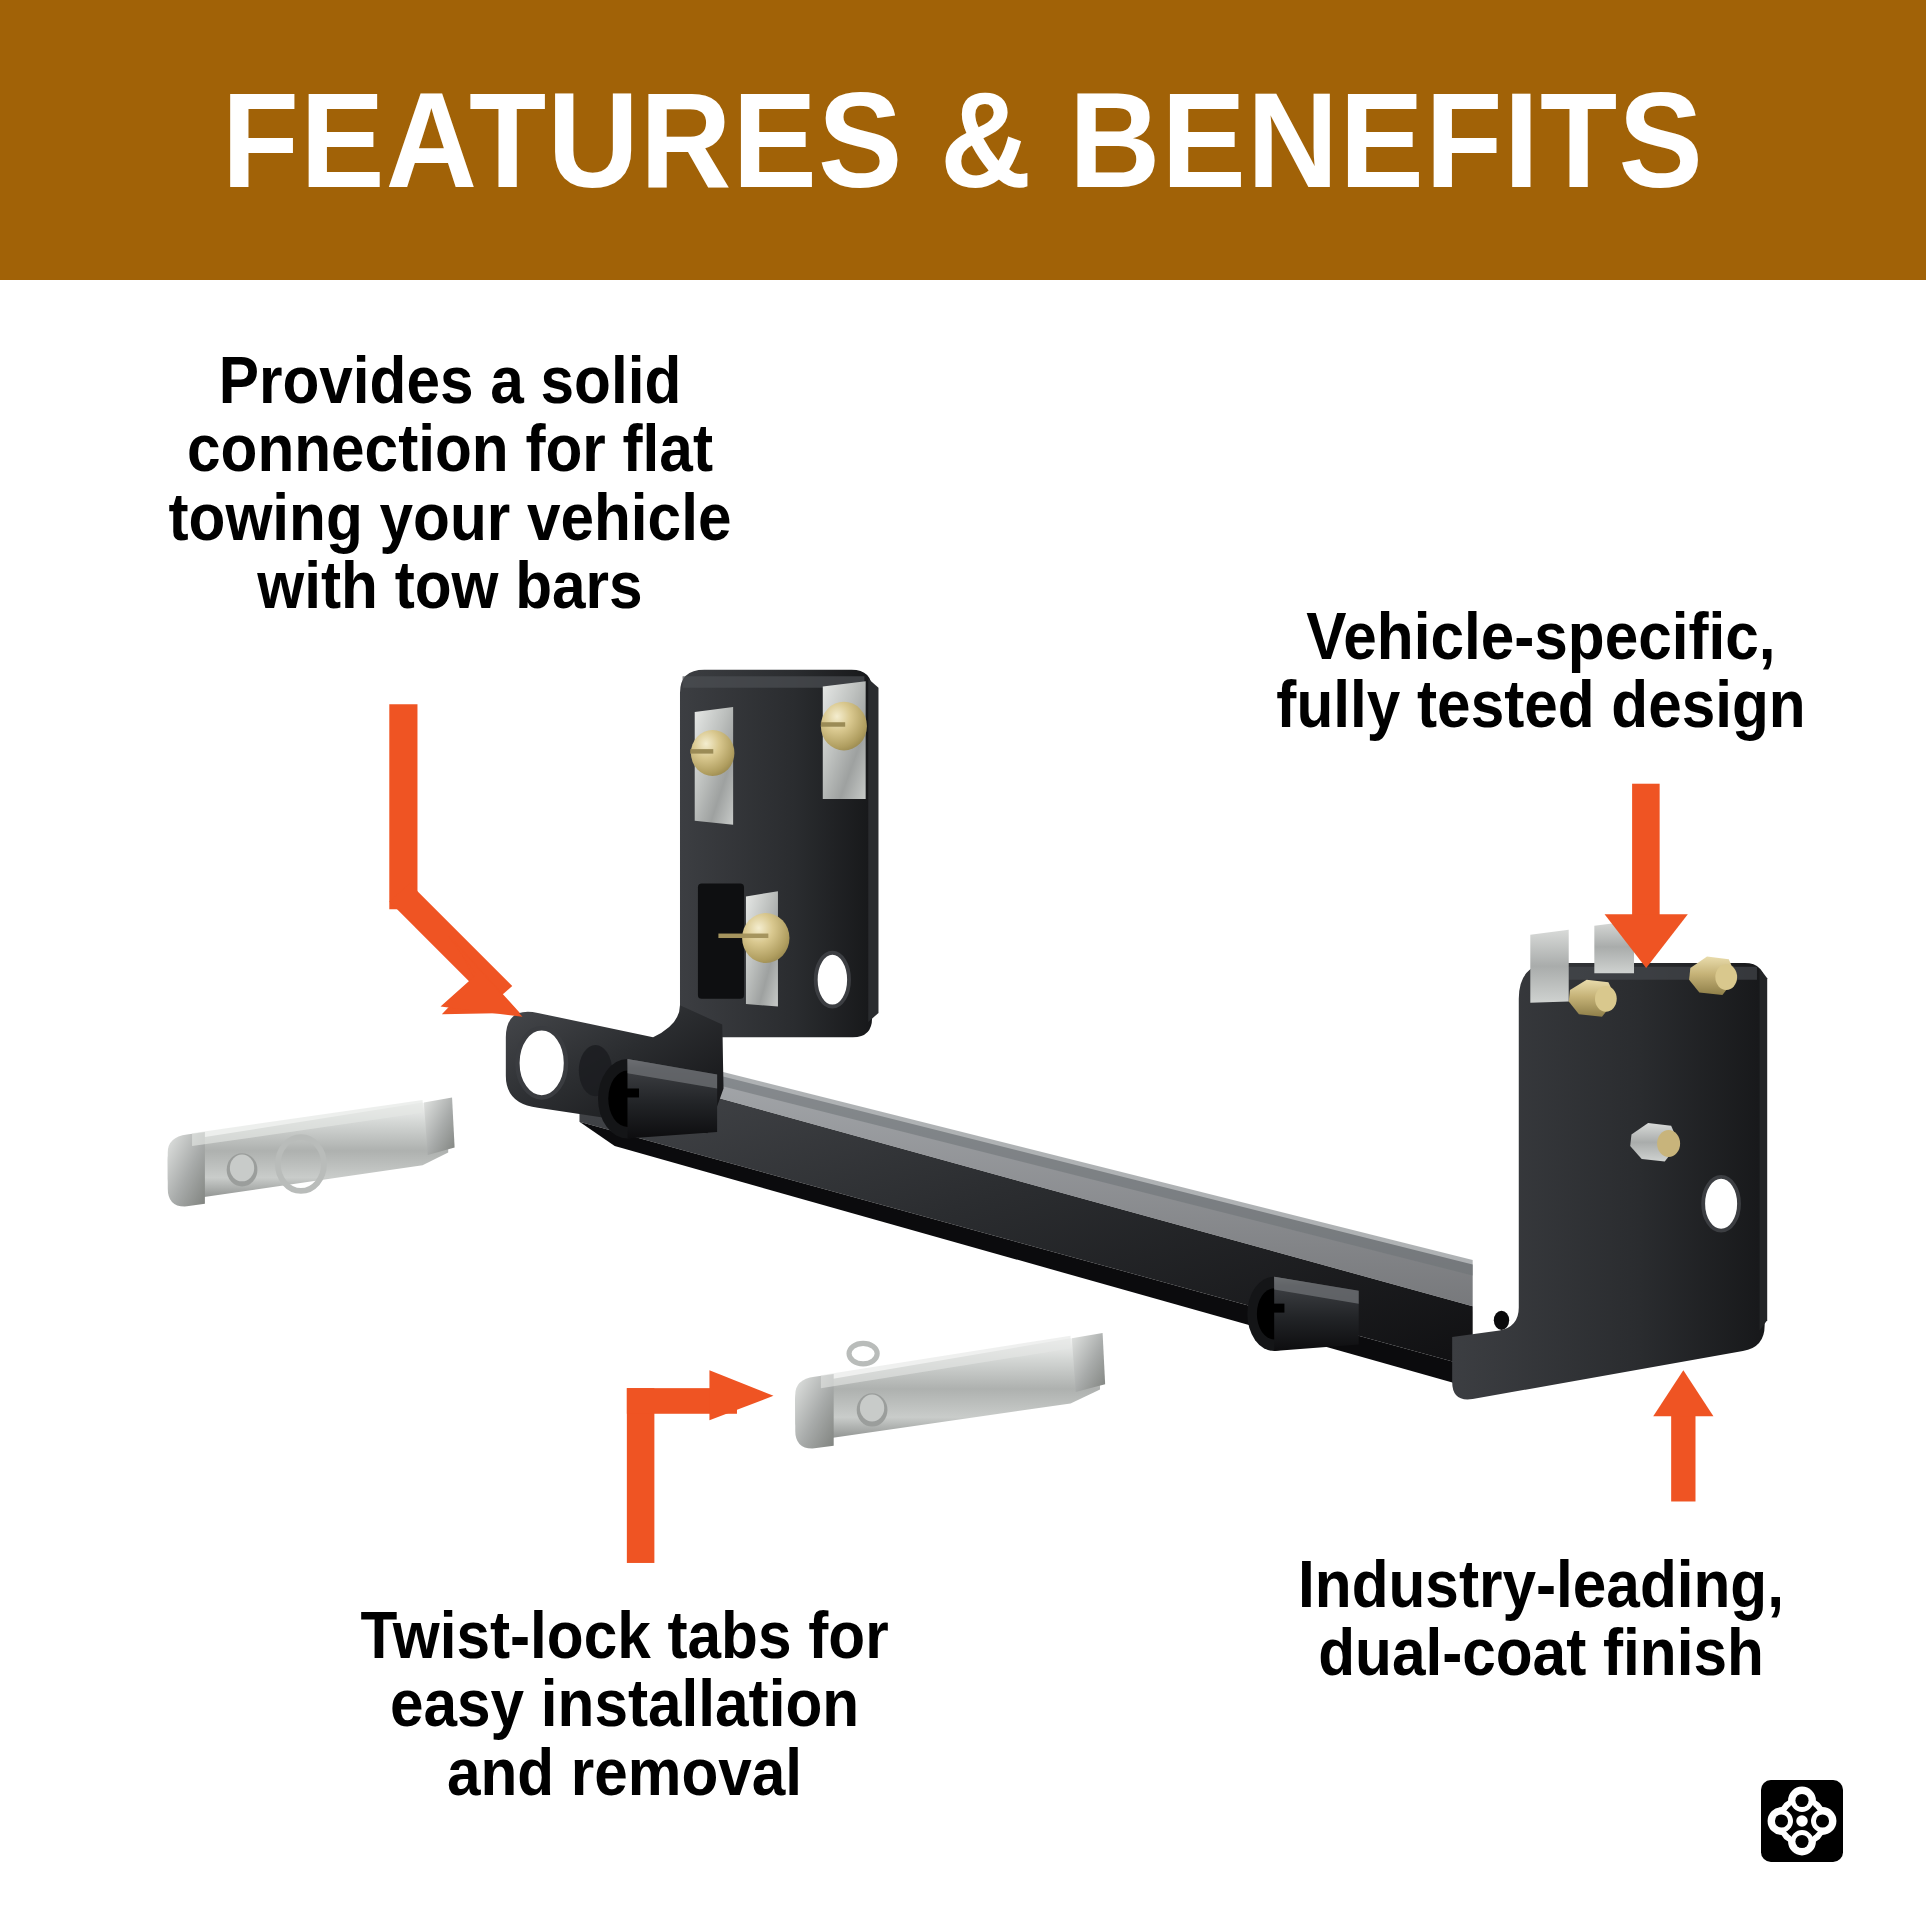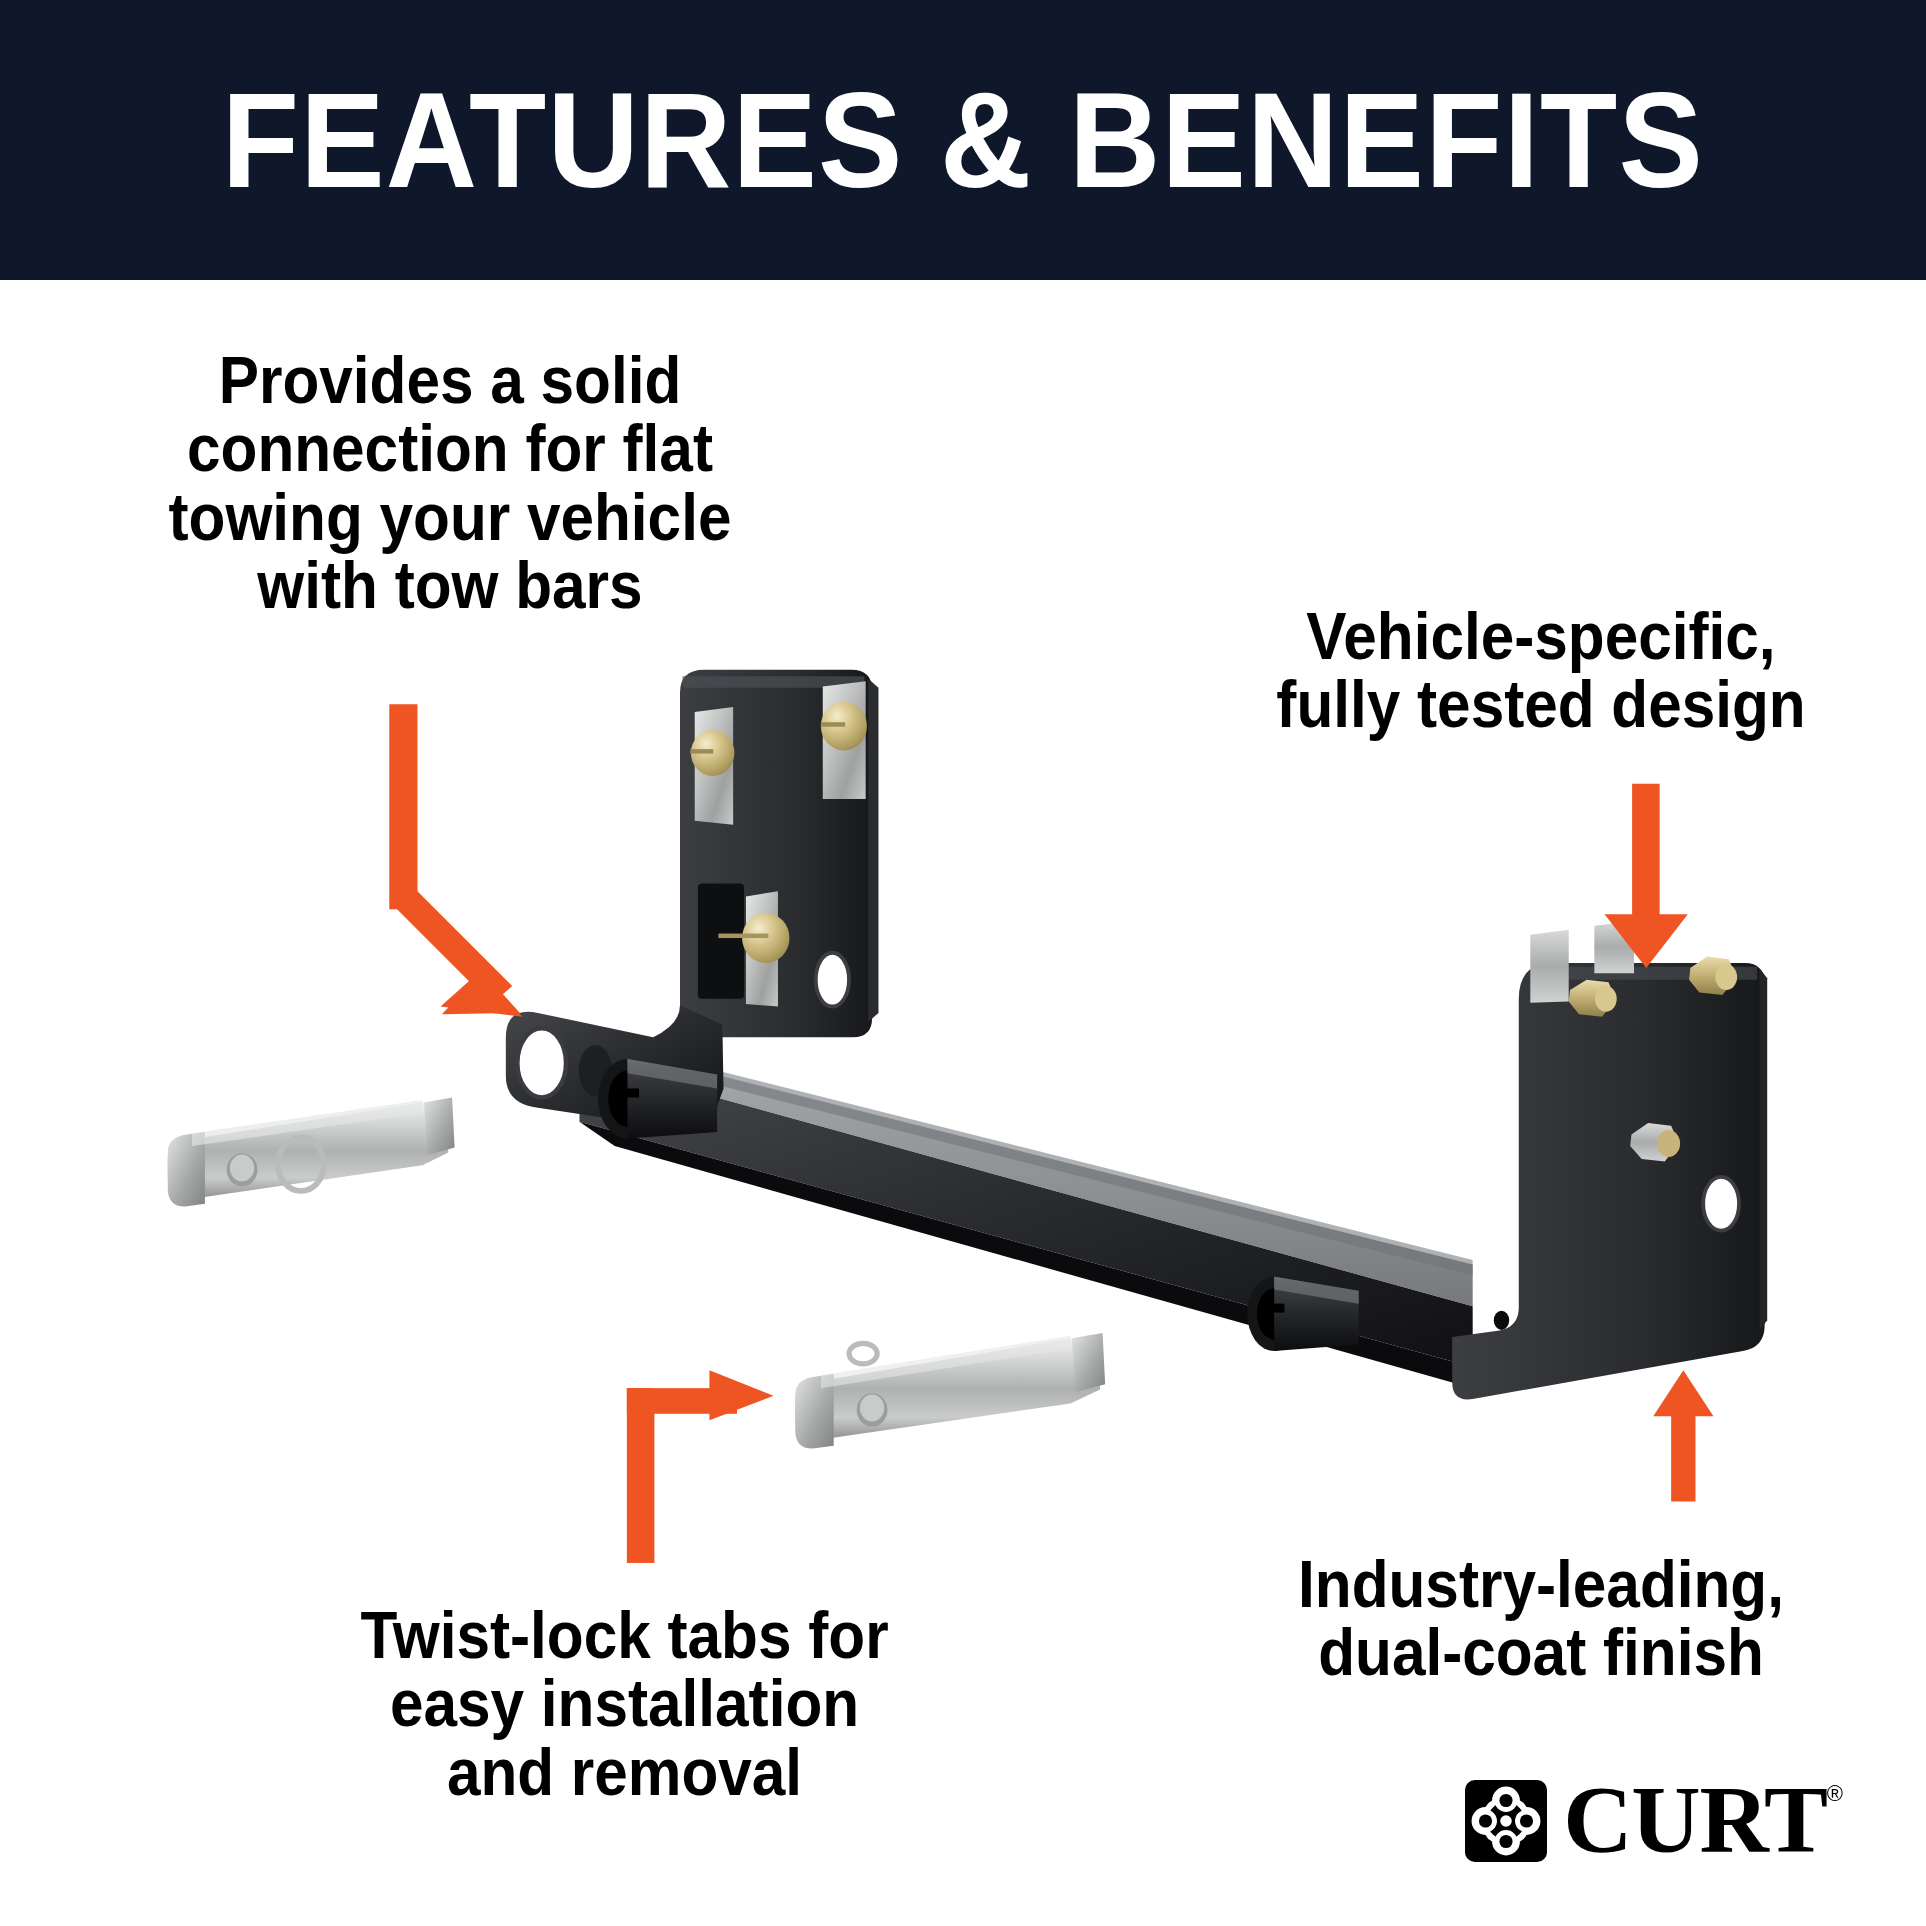--- a/index.html
+++ b/index.html
@@ -8,21 +8,21 @@
     background:#ffffff;
     font-family:"Liberation Sans", sans-serif;
     overflow:hidden;
     position:relative;
   }
   #page{position:absolute;inset:0;background:#fff;}
 
   
   .header-band{
     position:absolute;left:0;top:0;width:1926px;height:280px;
-    background:#0f172a;
+    background:#a16207;
     display:flex;align-items:center;justify-content:center;
   }
   .header-title{
     color:#ffffff;
     font-family:"Liberation Sans Narrow","Liberation Sans",sans-serif;
     font-weight:700;
     font-size:136px;
     line-height:1;
     letter-spacing:1.3px;
     transform:scaleX(0.93);
@@ -327,20 +327,16 @@
       <circle cx="50" cy="75" r="14" fill="#fff"></circle>
       <circle cx="25" cy="50" r="14" fill="#fff"></circle>
 
       <circle cx="50" cy="25" r="8" fill="#000"></circle>
       <circle cx="75" cy="50" r="8" fill="#000"></circle>
       <circle cx="50" cy="75" r="8" fill="#000"></circle>
       <circle cx="25" cy="50" r="8" fill="#000"></circle>
 
       <circle cx="50" cy="50" r="7" fill="#fff"></circle>
     </svg>
-    <div class="logo-text">
-      <span class="logo-word">CURT</span>
-      <span class="logo-reg">®</span>
-    </div>
   </div>
 
 </div>
 
 
 </body></html>

